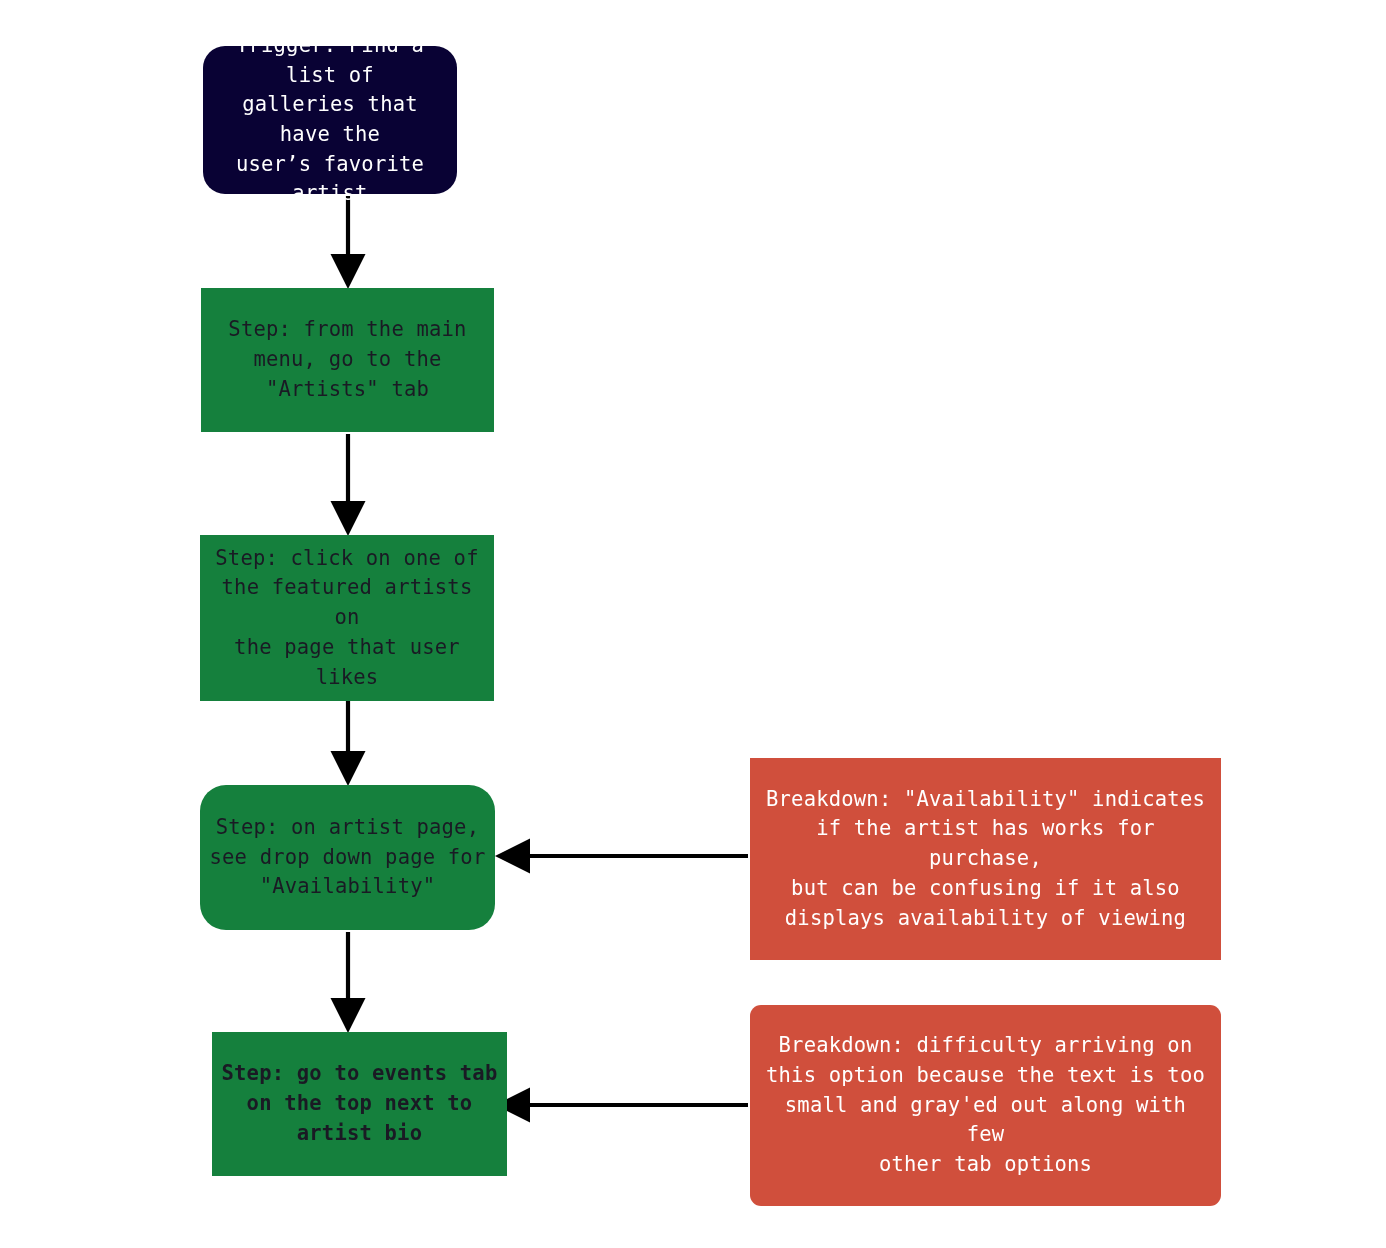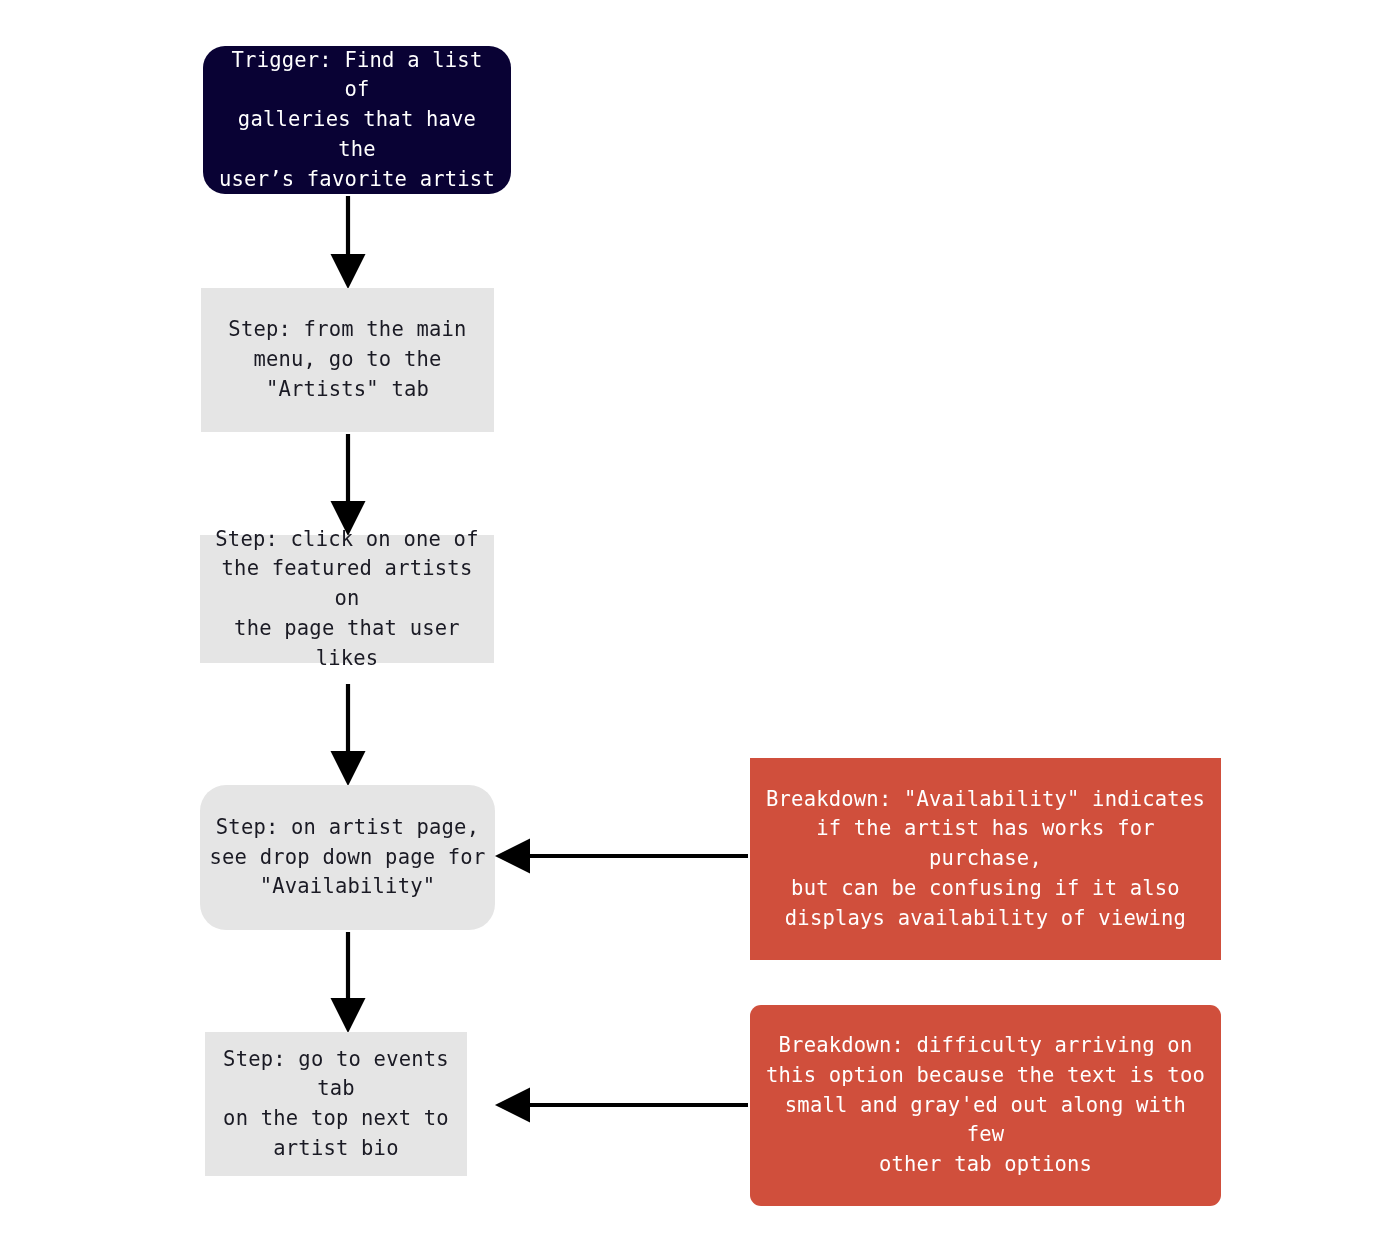--- a/index.html
+++ b/index.html
@@ -29,21 +29,21 @@
   .node-trigger {
     background: #090234;
     color: #ffffff;
     border-radius: 22px;
     font-size: 20.5px;
     line-height: 1.45;
     letter-spacing: 0.2px;
     padding: 4px 10px;
   }
   .node-step {
-    background: #e5e5e5;
+    background: #15803d;
     color: #1a1a24;
     font-size: 20.5px;
     line-height: 1.45;
     letter-spacing: 0.2px;
     padding: 4px 8px;
   }
   .node-breakdown {
     background: #d04f3c;
     color: #ffffff;
     font-size: 20.5px;
@@ -78,38 +78,38 @@
 
     <line x1="348" y1="684" x2="348" y2="781" stroke="#000000" stroke-width="4.2" marker-end="url(#arrowhead)"></line>
 
     <line x1="348" y1="932" x2="348" y2="1028" stroke="#000000" stroke-width="4.2" marker-end="url(#arrowhead)"></line>
 
     <line x1="748" y1="856" x2="500" y2="856" stroke="#000000" stroke-width="4.2" marker-end="url(#arrowhead)"></line>
 
     <line x1="748" y1="1105" x2="500" y2="1105" stroke="#000000" stroke-width="4.2" marker-end="url(#arrowhead)"></line>
   </svg>
 
-  <div class="node node-trigger" style="left:203px; top:46px; width:308px; height:148px;">Trigger: Find a list of
+  <div class="node node-trigger" style="left:203px; top:46px; width:254px; height:148px;">Trigger: Find a list of
 galleries that have the
 user’s favorite artist</div>
 
   <div class="node node-step" style="left:201px; top:288px; width:293px; height:144px;">Step: from the main
 menu, go to the
 "Artists" tab</div>
 
-  <div class="node node-step" style="left:200px; top:535px; width:294px; height:128px;">Step: click on one of
+  <div class="node node-step" style="left:200px; top:535px; width:294px; height:166px;">Step: click on one of
 the featured artists on
 the page that user
 likes</div>
 
   <div class="node node-step" style="left:200px; top:785px; width:295px; height:145px;border-radius:26px;">Step: on artist page,
 see drop down page for
 "Availability"</div>
 
-  <div class="node node-step" style="left:205px; top:1032px; width:262px; height:144px;">Step: go to events tab
+  <div class="node node-step" style="left:212px; top:1032px; width:295px; height:144px;font-weight:bold;">Step: go to events tab
 on the top next to
 artist bio</div>
 
   <div class="node node-breakdown" style="left:750px; top:758px; width:471px; height:202px;">Breakdown: "Availability" indicates
 if the artist has works for purchase,
 but can be confusing if it also
 displays availability of viewing</div>
 
   <div class="node node-breakdown" style="left:750px; top:1005px; width:471px; height:201px;border-radius:11px;">Breakdown: difficulty arriving on
 this option because the text is too

